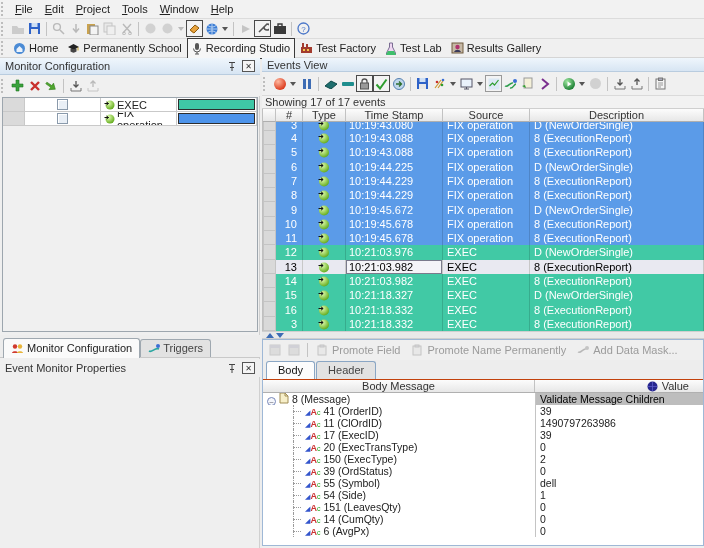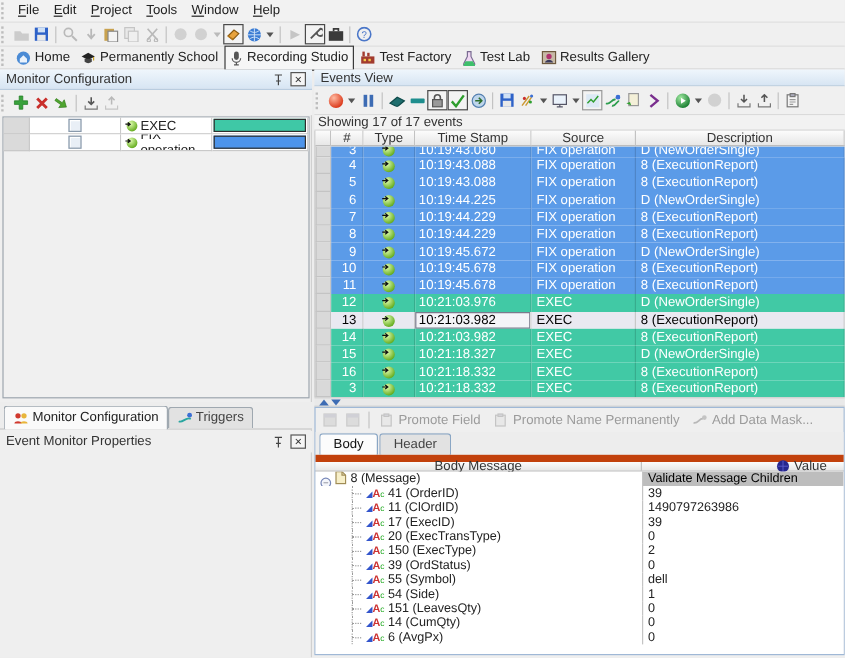--- a/index.html
+++ b/index.html
@@ -76,21 +76,21 @@
   .tri-u{width:0;height:0;border-left:4px solid transparent;border-right:4px solid transparent;border-bottom:5px solid #3D6CB4}
   .tri-d{width:0;height:0;border-left:4px solid transparent;border-right:4px solid transparent;border-top:5px solid #3D6CB4}
 
   
   #detail{position:absolute;left:0;top:281px;width:442px;bottom:2px;border:1px solid #9FB8D6;background:#EFEFEF;display:flex;flex-direction:column}
   #ptoolbar{height:20px;flex:0 0 20px;display:flex;align-items:center;color:#9B9B9B;gap:2px;padding-left:3px}
   #ptoolbar .lbl{margin-right:6px;white-space:nowrap}
   #dtabs{height:19px;flex:0 0 19px;display:flex;align-items:flex-end;padding-left:3px;background:#EDEDED}
   .dtab{padding:2px 11px 3px;border:1px solid #8AA6C4;border-bottom:none;border-radius:3px 3px 0 0;background:#E2E2E2;color:#444;margin-right:1px}
   .dtab.act{background:#FCFCFC;color:#111}
-  #tree-head{height:14px;flex:0 0 14px;display:flex;border-top:6px solid #c2410c;border-bottom:1px solid #B0B0B0}
+  #tree-head{height:14px;flex:0 0 14px;display:flex;border-top:1px solid #c2410c;border-bottom:1px solid #B0B0B0}
   .thc{background:linear-gradient(#FCFCFC,#E7E7E7);display:flex;align-items:center;color:#333}
   .thc.c1{width:272px;flex:0 0 272px;justify-content:center;border-right:1px solid #C2C2C2}
   .thc.c2{flex:1;justify-content:flex-end;padding-right:14px;gap:3px}
   #tree-rows{flex:1;background:#FFF;overflow:hidden}
   .trow{display:flex;height:12px;font-size:10.5px}
   .tlabel{width:272px;flex:0 0 272px;display:flex;align-items:center;white-space:nowrap;overflow:hidden;position:relative}
   .tval{flex:1;border-left:1px solid #C4C4C4;padding-left:4px;display:flex;align-items:center;white-space:nowrap;overflow:hidden}
   .trow.root .tval{background:#BDBDBD;color:#000}
   .trow.child .tlabel::before{content:"";position:absolute;left:30px;top:0;bottom:0;border-left:1px dotted #9A9A9A}
   .trow.child .tlabel::after{content:"";position:absolute;left:30px;top:6px;width:8px;border-top:1px dotted #9A9A9A}

